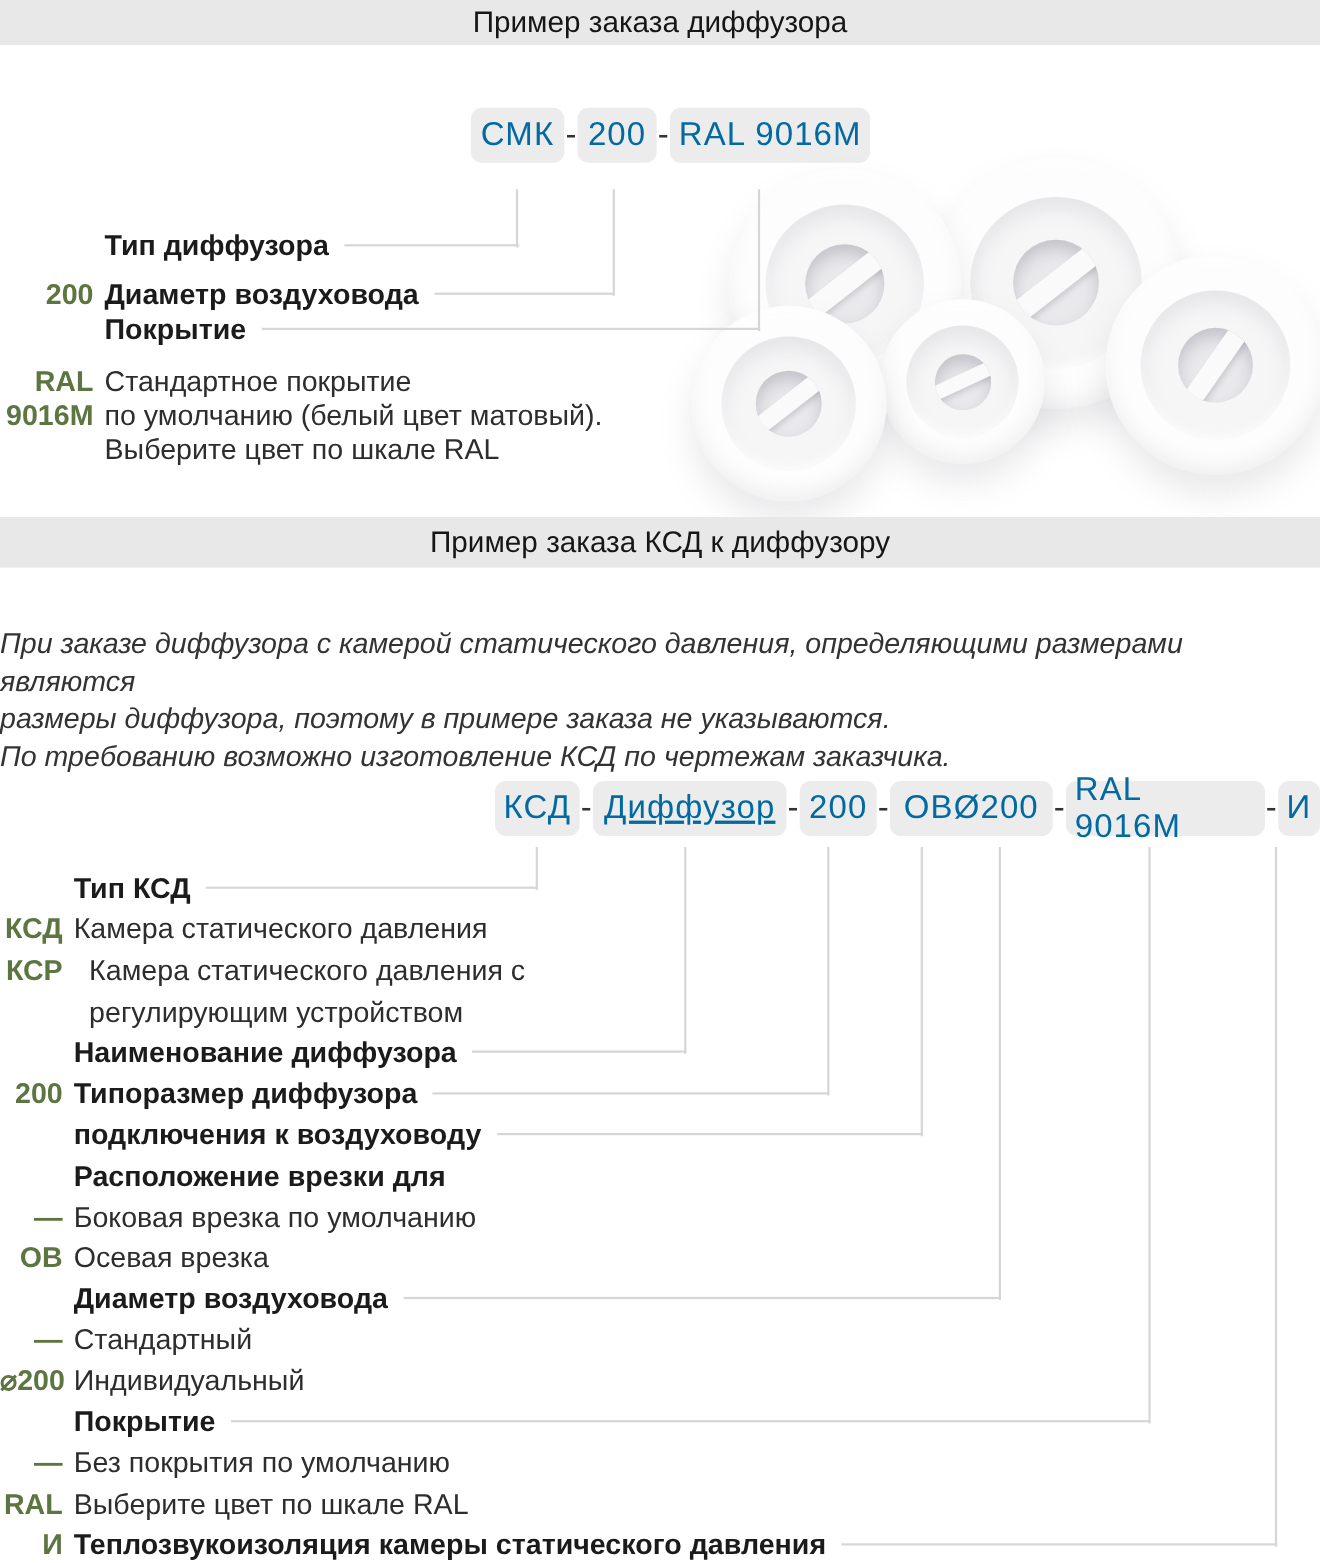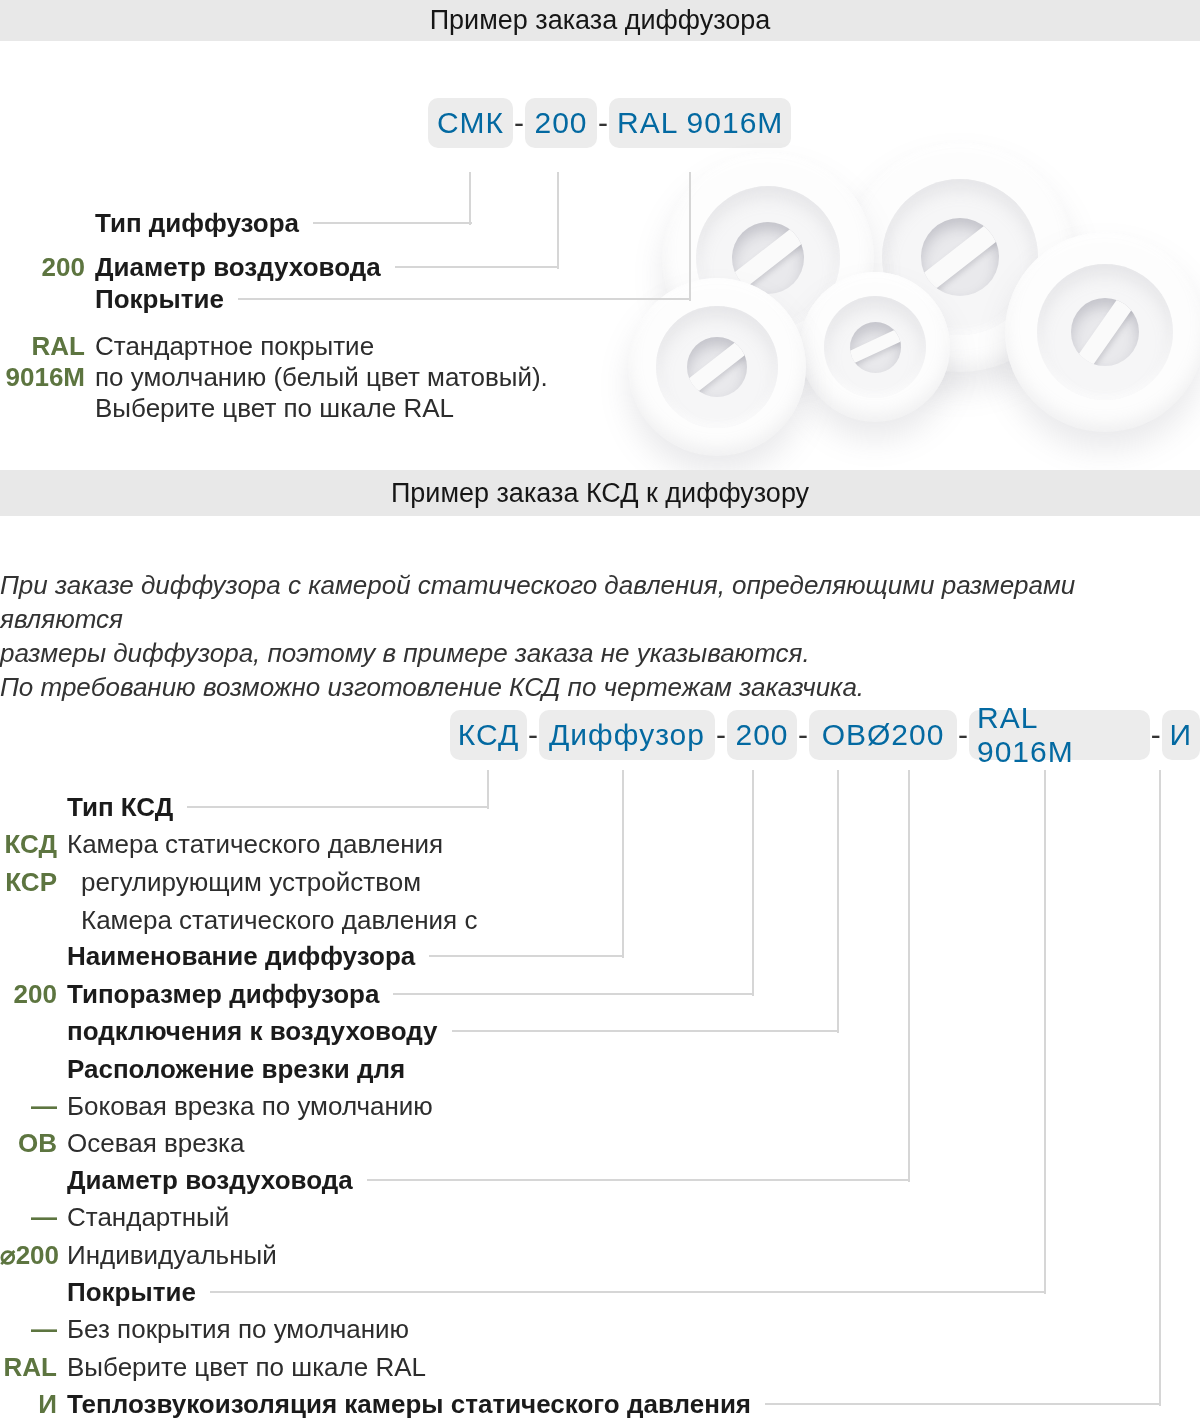--- a/index.html
+++ b/index.html
@@ -127,21 +127,21 @@
   <span>Пример заказа КСД к диффузору</span>
 </div>
 
 <div class="note">При заказе диффузора с камерой статического давления, определяющими размерами являются
 размеры диффузора, поэтому в примере заказа не указываются.
 По требованию возможно изготовление КСД по чертежам заказчика.</div>
 
 <div class="coderow" style="left:450px;top:710px;">
   <span class="cbox" style="min-width:77px;">КСД</span>
   <span class="cdash" style="margin:0 1px;">-</span>
-  <span class="cbox" style="min-width:176px;">Диффузор</span>
+  <span class="cbox" style="min-width:176px;text-decoration:underline;">Диффузор</span>
   <span class="cdash" style="margin:0 1px;">-</span>
   <span class="cbox" style="min-width:70px;">200</span>
   <span class="cdash" style="margin:0 1px;">-</span>
   <span class="cbox" style="min-width:148px;">ОВØ200</span>
   <span class="cdash" style="margin:0 1px;">-</span>
   <span class="cbox" style="min-width:174px;">RAL 9016М</span>
   <span class="cdash" style="margin:0 1px;">-</span>
   <span class="cbox" style="min-width:38px;">И</span>
 </div>
 
@@ -159,22 +159,22 @@
     <div class="lbl b">Тип КСД</div>
     <div class="fill"></div>
   </div>
   <div class="row" style="top:825px;width:900px;">
     <div class="code">КСД</div>
     <div class="lbl r">Камера статического давления</div>
   </div>
   <div class="row two" style="top:863px;width:900px;gap:14px;">
     <div class="code" style="line-height:38px;">КСР</div>
     <div class="lbl r">
+      <div>Камера статического давления с</div>
       <div>регулирующим устройством</div>
-      <div>Камера статического давления с</div>
     </div>
   </div>
   <div class="row" style="top:937px;width:624px;">
     <div class="code"></div>
     <div class="lbl b">Наименование диффузора</div>
     <div class="fill"></div>
   </div>
   <div class="row" style="top:975px;width:754px;">
     <div class="code">200</div>
     <div class="lbl b">Типоразмер диффузора</div>

